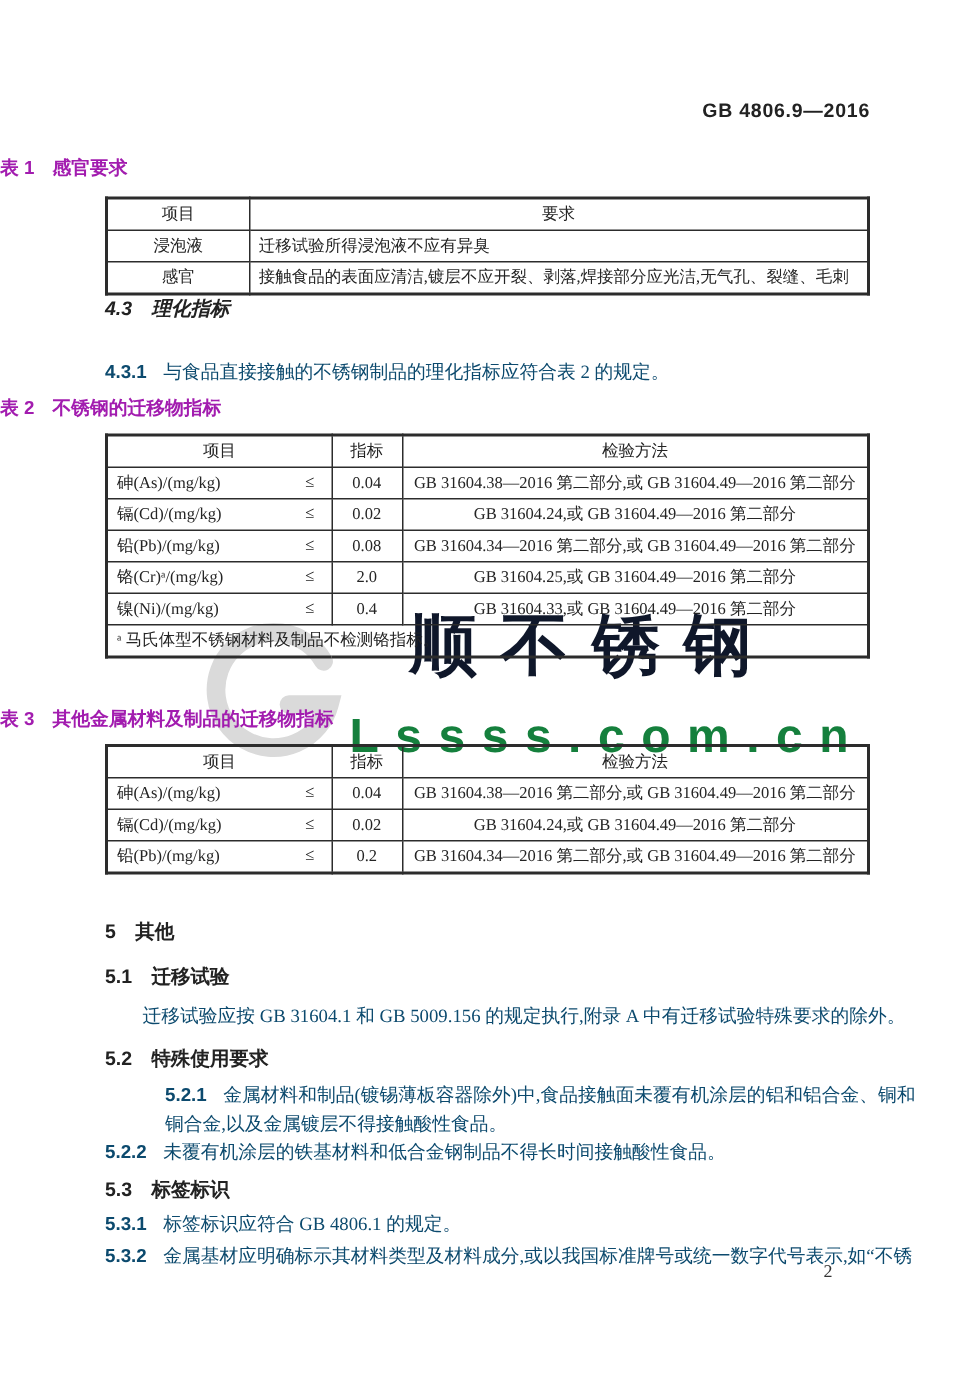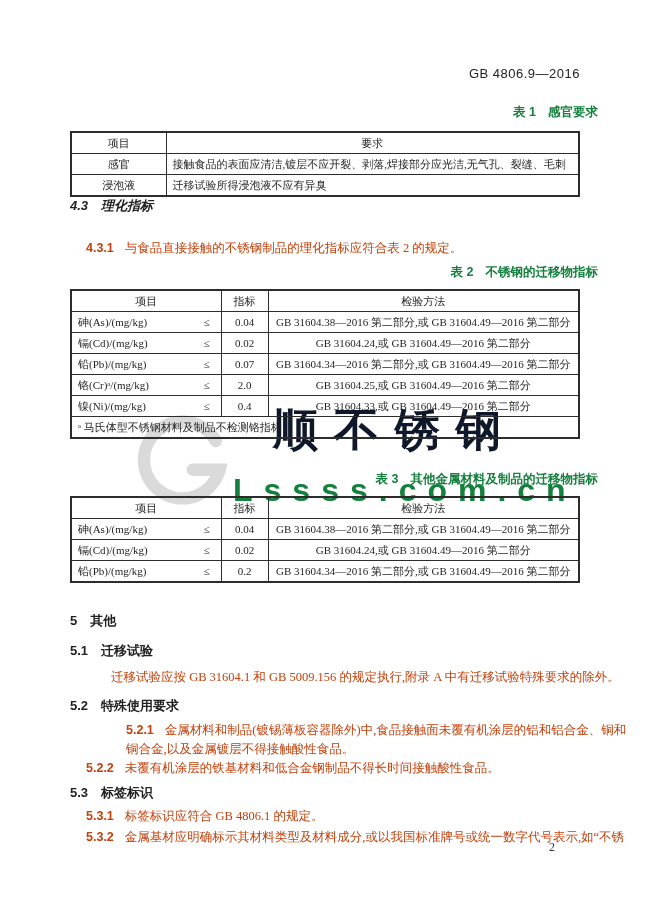--- a/index.html
+++ b/index.html
@@ -18,38 +18,38 @@
   }
   .wm-url {
     position:absolute; left:148px; top:76px;
     font-family:"Liberation Sans","DejaVu Sans",sans-serif;
     font-size:32px; font-weight:bold; color:#15803d; letter-spacing:11px; white-space:nowrap;
   }
   
   .std-no {
     position:absolute; top:66px; right:70px;
     font-family:"Liberation Sans","DejaVu Sans",sans-serif;
-    font-weight:normal; font-size:13px; color:#222; letter-spacing:0.5px; z-index:2;
+    font-weight:bold; font-size:13px; color:#222; letter-spacing:0.5px; z-index:2;
   }
   .page-no { position:absolute; top:840px; left:549px; font-size:12px; color:#333; z-index:2; }
   
   .tbl-title {
-    position:absolute; left:0; width:598px; text-align:right; z-index:2;
-    font-family:"Liberation Sans","DejaVu Sans",sans-serif;
-    font-weight:bold; font-size:12.5px; color:#15803d;
+    position:absolute; left:0; width:598px; text-align:left; z-index:2;
+    font-family:"Liberation Sans","DejaVu Sans",sans-serif;
+    font-weight:bold; font-size:12.5px; color:#a21caf;
   }
   .tbl-title .t-label { margin-right:12px; }
   .heading {
     position:absolute; left:70px; z-index:2;
     font-family:"Liberation Sans","DejaVu Sans",sans-serif;
     font-weight:bold; font-size:13px; color:#222; white-space:nowrap;
   }
   .heading .num { margin-right:13px; }
-  .para { position:absolute; left:86px; width:512px; z-index:2;
-    font-size:12.5px; line-height:19px; color:#c2410c; }
+  .para { position:absolute; left:70px; width:512px; z-index:2;
+    font-size:12.5px; line-height:19px; color:#0c4a6e; }
   .para .num {
     font-family:"Liberation Sans","DejaVu Sans",sans-serif;
     font-weight:bold; margin-right:11px;
   }
   .nowrap { white-space:nowrap; }
   .indent { text-indent:2em; }
   
   table.std { position:absolute; left:70px; width:510px; border-collapse:collapse;
     table-layout:fixed; z-index:2; background:transparent;border-radius:30px; }
   table.std th, table.std td {
@@ -104,26 +104,26 @@
     <colgroup>
         <col class="w-item">
         <col>
       </colgroup>
     <tbody>
         <tr>
       <th class="c-head">项目</th>
       <th class="c-head">要求</th>
     </tr>
     <tr>
+      <td class="c-center">浸泡液</td>
+      <td class="c-req">迁移试验所得浸泡液不应有异臭</td>
+    </tr>
+    <tr>
       <td class="c-center">感官</td>
       <td class="c-req">接触食品的表面应清洁,镀层不应开裂、剥落,焊接部分应光洁,无气孔、裂缝、毛刺</td>
-    </tr>
-    <tr>
-      <td class="c-center">浸泡液</td>
-      <td class="c-req">迁移试验所得浸泡液不应有异臭</td>
     </tr>
   </tbody>
     </table>
 
   <div class="heading" id="sec-4-3">
     <span class="num">4.3</span><span>理化指标</span>
   </div>
   <div class="para nowrap" id="p-4-3-1">
     <span class="num">4.3.1</span><span>与食品直接接触的不锈钢制品的理化指标应符合表 2 的规定。</span>
   </div>
@@ -148,21 +148,21 @@
       <td class="c-limit">0.04</td>
       <td class="c-method">GB 31604.38—2016 第二部分,或 GB 31604.49—2016 第二部分</td>
     </tr>
     <tr>
       <td class="c-item"><span>镉(Cd)/(mg/kg)</span><span class="leq">≤</span></td>
       <td class="c-limit">0.02</td>
       <td class="c-method">GB 31604.24,或 GB 31604.49—2016 第二部分</td>
     </tr>
     <tr>
       <td class="c-item"><span>铅(Pb)/(mg/kg)</span><span class="leq">≤</span></td>
-      <td class="c-limit">0.07</td>
+      <td class="c-limit">0.08</td>
       <td class="c-method">GB 31604.34—2016 第二部分,或 GB 31604.49—2016 第二部分</td>
     </tr>
     <tr>
       <td class="c-item"><span>铬(Cr)ᵃ/(mg/kg)</span><span class="leq">≤</span></td>
       <td class="c-limit">2.0</td>
       <td class="c-method">GB 31604.25,或 GB 31604.49—2016 第二部分</td>
     </tr>
     <tr>
       <td class="c-item"><span>镍(Ni)/(mg/kg)</span><span class="leq">≤</span></td>
       <td class="c-limit">0.4</td>

